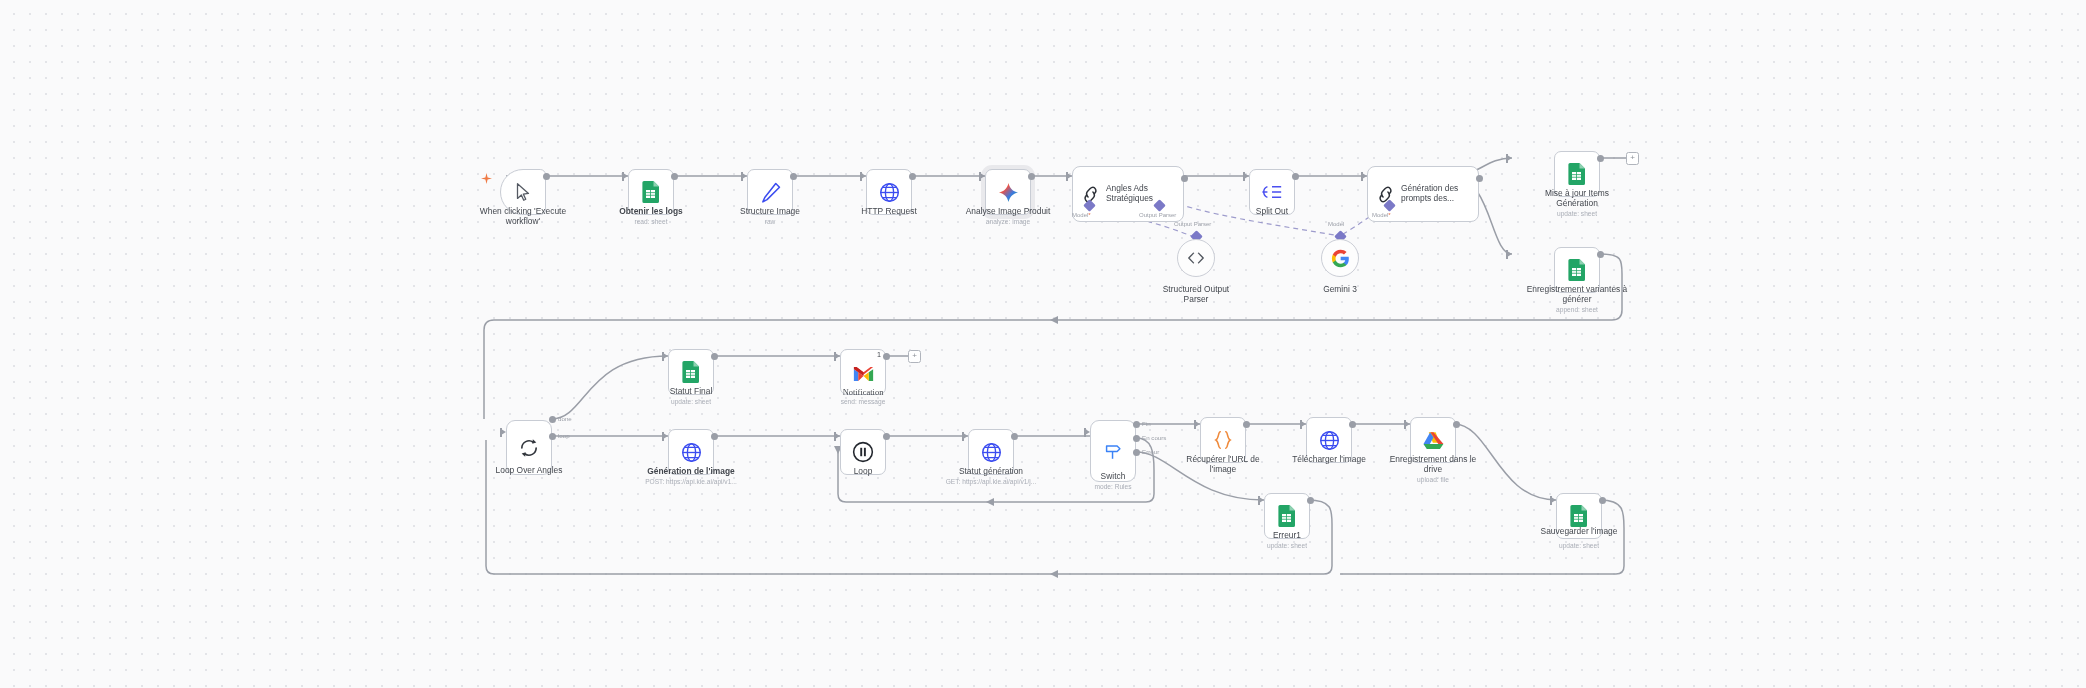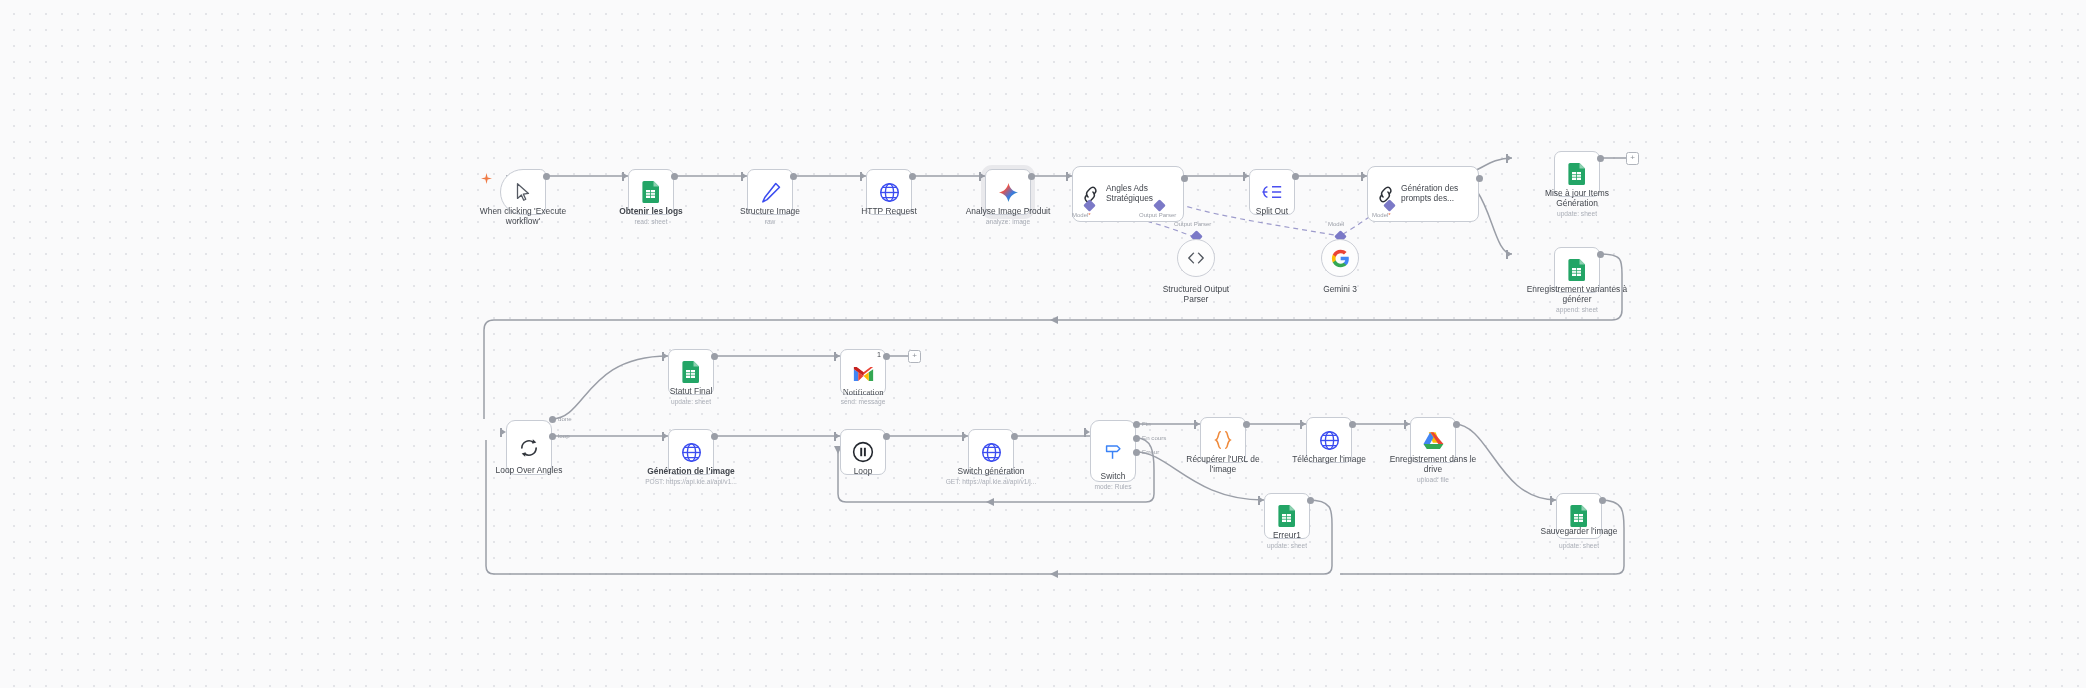--- a/index.html
+++ b/index.html
@@ -509,21 +509,21 @@
       <span class="glyph">
         <svg width="21" height="21" viewBox="0 0 22 22">
           <circle cx="11" cy="11" r="9.2" fill="none" stroke="#3b4cf0" stroke-width="1.5"></circle>
           <ellipse cx="11" cy="11" rx="4.3" ry="9.2" fill="none" stroke="#3b4cf0" stroke-width="1.4"></ellipse>
           <path d="M1.8 11 H20.2" stroke="#3b4cf0" stroke-width="1.4"></path>
           <path d="M3.3 5.6 H18.7 M3.3 16.4 H18.7" stroke="#3b4cf0" stroke-width="1.2"></path>
         </svg>
       </span>
     </div>
     <div class="dotout" style="left:43px;top:19.5px;"></div>
-    <div class="cap" style="left:-28px;top:53px;width:102px;">Switch génération</div>
+    <div class="cap" style="left:-28px;top:53px;width:102px;">Statut génération</div>
     <div class="sub" style="left:-34px;top:65px;width:114px;">GET: https://api.kie.ai/api/v1/j...</div>
   </div>
 
   <div class="node" style="left:1090px;top:404px;">
     <div class="barin" style="left:-6px;top:23.5px;"></div>
     <div class="arrin" style="left:-5px;top:24.5px;"></div>
     <div class="box pill" style="height:62px;">
       <span class="glyph">
         <svg width="22" height="22" viewBox="0 0 24 24">
           <path d="M5 6.5 H16.5 L19.5 9.5 L16.5 12.5 H5 Z" fill="none" stroke="#3b82f6" stroke-width="1.6" stroke-linejoin="round"></path>

